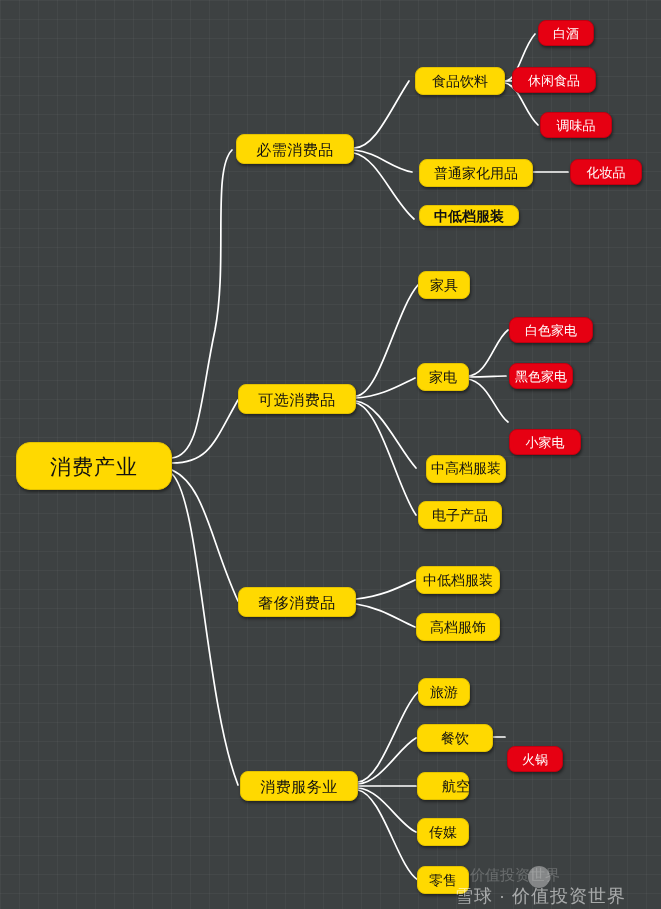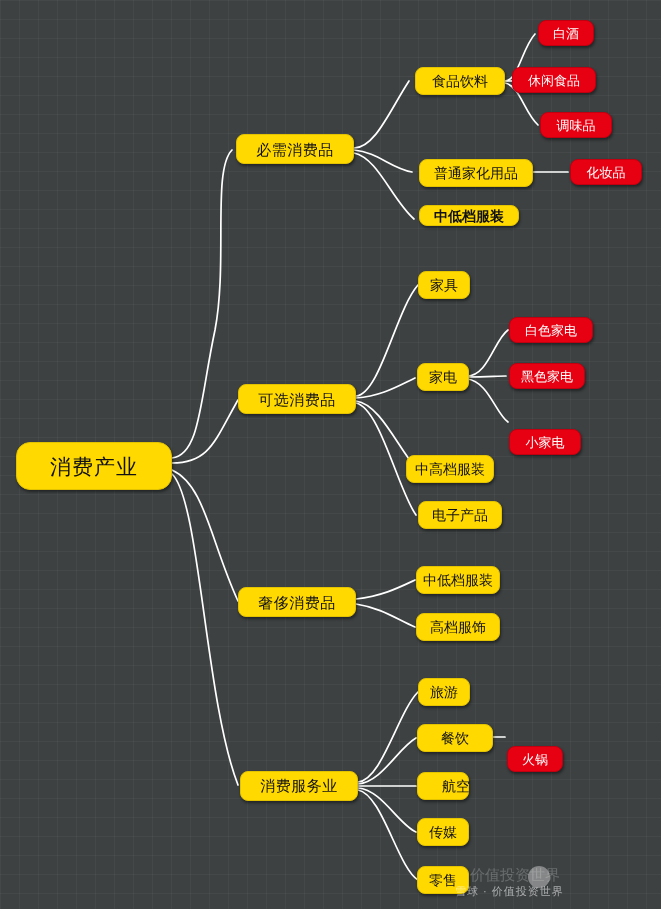--- a/index.html
+++ b/index.html
@@ -58,21 +58,21 @@
   }
   .node.lvl2 {
     font-size: 14px;
   }
   .node.lvl3 {
     font-size: 13px;
   }
   .watermark {
     position: absolute;
     color: rgba(255,255,255,0.55);
-    font-size: 11px;
+    font-size: 18px;
     letter-spacing: 1px;
     white-space: nowrap;
     pointer-events: none;
   }
   .wm-logo {
     position: absolute;
     width: 22px;
     height: 22px;
     border-radius: 50%;
     background: rgba(220,220,220,0.45);
@@ -136,21 +136,21 @@
 
   <div class="node yellow lvl1" style="left:236px; top:134px; width:118px; height:30px;text-align:center;">
     <span>必需消费品</span>
   </div>
   <div class="node yellow lvl1" style="left:238px; top:384px; width:118px; height:30px;">
     <span>可选消费品</span>
   </div>
   <div class="node yellow lvl1" style="left:238px; top:587px; width:118px; height:30px;">
     <span>奢侈消费品</span>
   </div>
-  <div class="node yellow lvl1" style="left:240px; top:771px; width:118px; height:30px;font-family:Liberation Serif, serif;">
+  <div class="node yellow lvl1" style="left:240px; top:771px; width:118px; height:30px;">
     <span>消费服务业</span>
   </div>
 
   <div class="node yellow lvl2" style="left:415px; top:67px; width:90px; height:28px;">
     <span>食品饮料</span>
   </div>
   <div class="node yellow lvl2" style="left:419px; top:159px; width:114px; height:28px;">
     <span>普通家化用品</span>
   </div>
   <div class="node yellow lvl2" style="left:419px; top:205px; width:100px; height:21px;font-weight:bold;">
@@ -169,31 +169,31 @@
   <div class="node red lvl3" style="left:570px; top:159px; width:72px; height:26px;">
     <span>化妆品</span>
   </div>
 
   <div class="node yellow lvl2" style="left:418px; top:271px; width:52px; height:28px;">
     <span>家具</span>
   </div>
   <div class="node yellow lvl2" style="left:417px; top:363px; width:52px; height:28px;">
     <span>家电</span>
   </div>
-  <div class="node yellow lvl2" style="left:406px; top:455px; width:88px; height:28px;">
+  <div class="node yellow lvl2" style="left:426px; top:455px; width:80px; height:28px;font-family:Liberation Serif, serif;">
     <span>中高档服装</span>
   </div>
   <div class="node yellow lvl2" style="left:418px; top:501px; width:84px; height:28px;">
     <span>电子产品</span>
   </div>
 
   <div class="node red lvl3" style="left:509px; top:317px; width:84px; height:26px;">
     <span>白色家电</span>
   </div>
-  <div class="node red lvl3" style="left:509px; top:363px; width:76px; height:26px;">
+  <div class="node red lvl3" style="left:509px; top:363px; width:64px; height:26px;">
     <span>黑色家电</span>
   </div>
   <div class="node red lvl3" style="left:509px; top:409px; width:72px; height:26px;margin-top:20px;">
     <span>小家电</span>
   </div>
 
   <div class="node yellow lvl2" style="left:416px; top:566px; width:84px; height:28px;">
     <span>中低档服装</span>
   </div>
   <div class="node yellow lvl2" style="left:416px; top:613px; width:84px; height:28px;">

